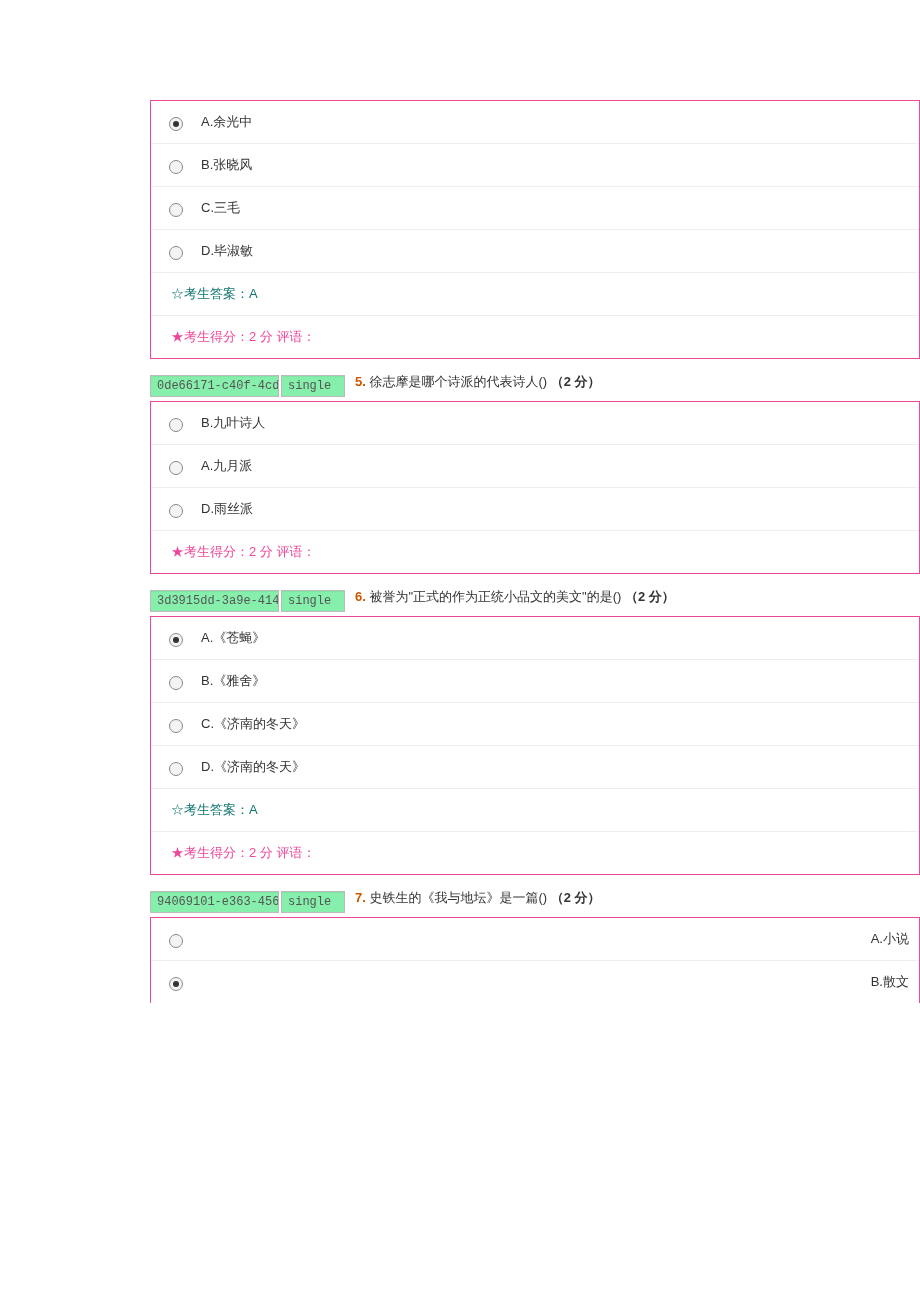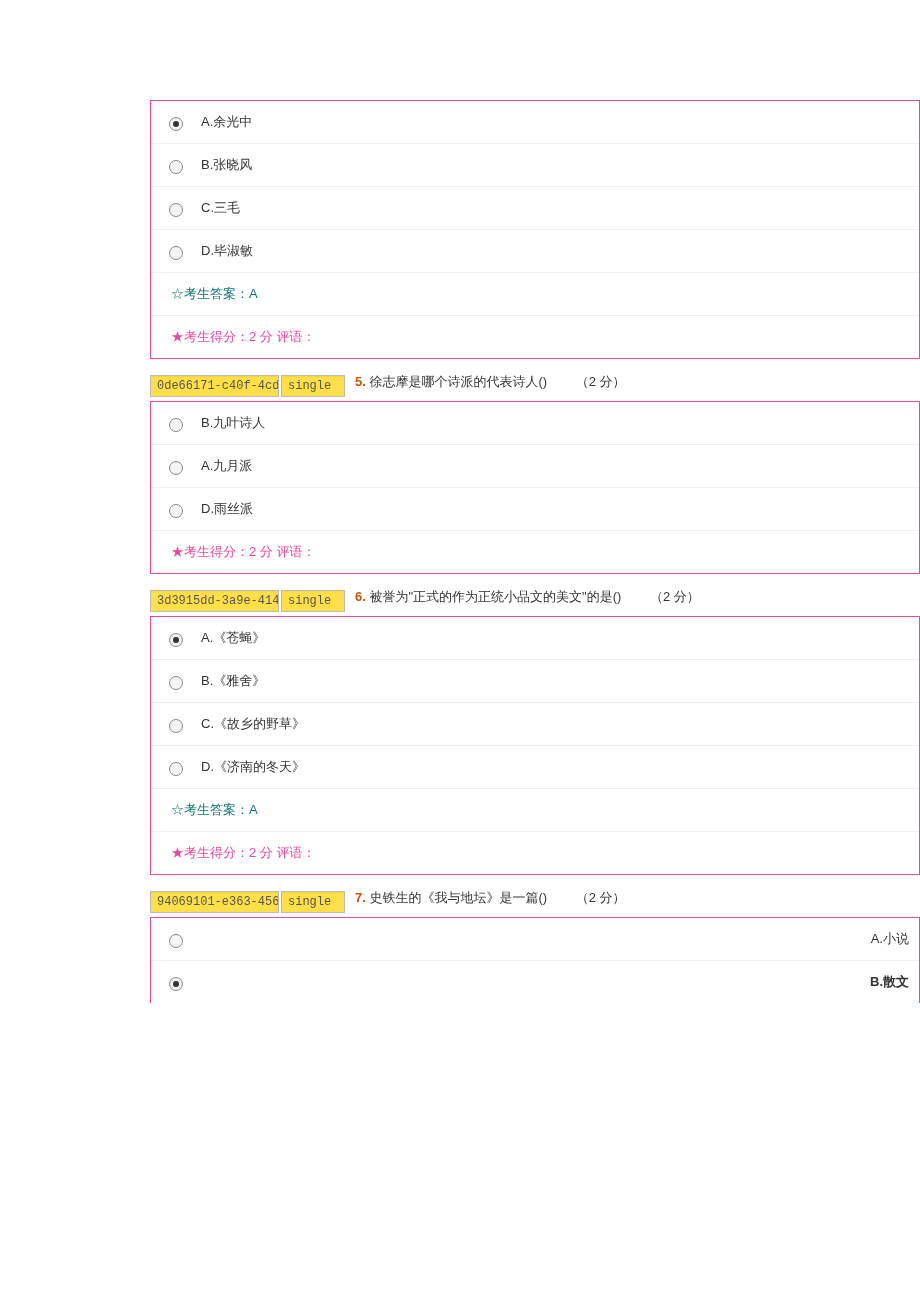--- a/index.html
+++ b/index.html
@@ -21,21 +21,20 @@
   }
   .option-row {
     border-bottom: 1px solid #eee;
     padding: 0;
     display: flex;
     align-items: center;
     min-height: 42px;
   }
   .option-row:last-of-type {
     border-bottom: 1px solid #eee;
-    font-weight: bold;
   }
   .radio-cell {
     width: 50px;
     text-align: center;
     padding-top: 2px;
   }
   .radio-icon {
     width: 12px;
     height: 12px;
     border: 1px solid #888;
@@ -70,21 +69,21 @@
     color: #ec4899;
     border-bottom: none;
   }
   .question-header {
     margin: 8px 0 4px 0;
     display: flex;
     align-items: flex-end;
   }
   .id-box, .type-box {
     border: 1px solid #bbb;
-    background: #fde047;
+    background: #86efac;
     font-family: "Courier New", monospace;
     font-size: 12px;
     padding: 3px 6px;
     color: #555;
     box-shadow: inset 0 1px 1px rgba(0,0,0,0.05);
   }
   .id-box {
     width: 115px;
     overflow: hidden;
     white-space: nowrap;
@@ -95,22 +94,21 @@
   }
   .question-text {
     padding: 6px 0 6px 10px;
     flex: 1;
   }
   .qnum {
     color: #cc5500;
     font-weight: bold;
   }
   .qpoints {
-    font-weight: normal;
-    margin-left: 25px;
+    font-weight: bold;
   }
 </style>
 </head>
 <body>
 
 <div class="page">
 
   <div class="question-block">
     <div class="option-row">
       <div class="radio-cell"><span class="radio-icon selected"></span></div>
@@ -166,21 +164,21 @@
     <div class="option-row">
       <div class="radio-cell"><span class="radio-icon selected"></span></div>
       <div class="option-text">A.《苍蝇》</div>
     </div>
     <div class="option-row">
       <div class="radio-cell"><span class="radio-icon"></span></div>
       <div class="option-text">B.《雅舍》</div>
     </div>
     <div class="option-row">
       <div class="radio-cell"><span class="radio-icon"></span></div>
-      <div class="option-text">C.《故乡的野草》</div>
+      <div class="option-text">C.《济南的冬天》</div>
     </div>
     <div class="option-row">
       <div class="radio-cell"><span class="radio-icon"></span></div>
       <div class="option-text">D.《济南的冬天》</div>
     </div>
     <div class="answer-row">☆考生答案：A</div>
     <div class="score-row">★考生得分：2 分  评语：</div>
   </div>
 
   <div class="question-header">

